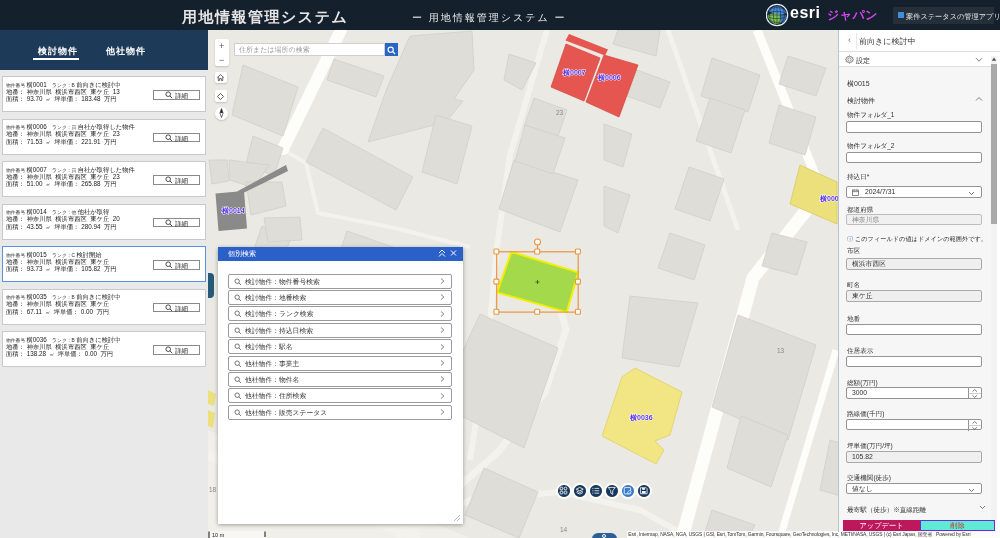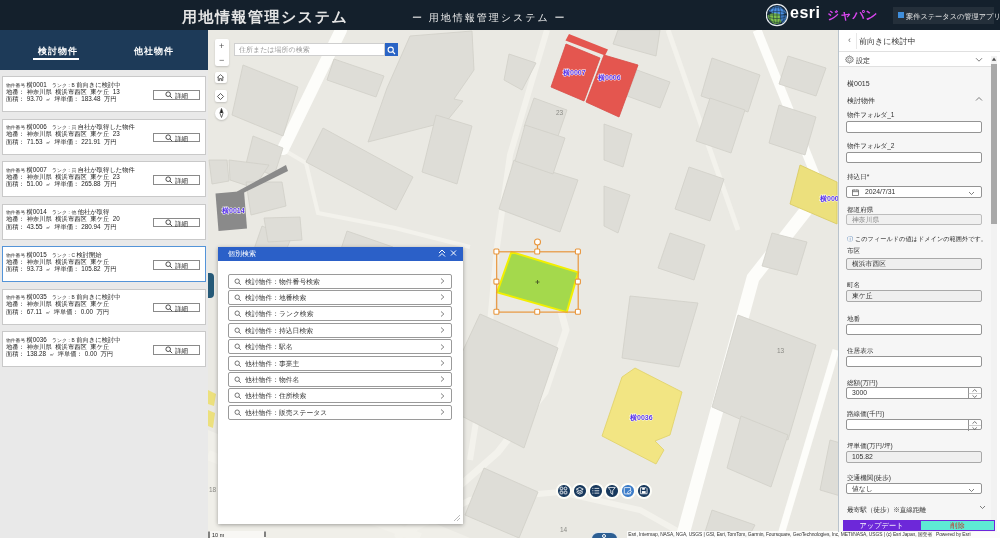--- a/index.html
+++ b/index.html
@@ -13,21 +13,21 @@
 #hdr .esritxt { position:absolute; left:790px; top:4px; color:#fff; font-size:16px; font-weight:bold; letter-spacing:0.5px; }
 #hdr .esrijp { position:absolute; left:827px; top:6.5px; color:#d946ef; font-size:12px; font-weight:bold; letter-spacing:0.5px; }
 #hdr .applink { position:absolute; left:893px; top:7px; width:101px; height:17px; background:rgba(255,255,255,0.07); }
 #hdr .applink .sq { position:absolute; left:5px; top:5px; width:6px; height:6px; background:#3f8edb; }
 #hdr .applink .t { position:absolute; left:13px; top:4.5px; font-size:7.2px; color:#e8e8e8; white-space:nowrap; }
 
 #side { position:absolute; left:0; top:30px; width:208px; height:508px; background:#e9e9e9; z-index:40; }
 #tabs { position:absolute; left:0; top:0; width:208px; height:40px; background:#1d3a58; }
 #tabs .tab { position:absolute; top:15px; font-size:9px; font-weight:bold; color:#fff; letter-spacing:1px; }
 #tabs .tab1 { left:38px; }
-#tabs .tab2 { left:106px;margin-left:28px; }
+#tabs .tab2 { left:106px; }
 #tabs .ul { position:absolute; left:33px; top:28px; width:46px; height:2px; background:#fff; }
 .card { position:absolute; left:2px; width:204px; height:36px; background:#fff; border:1px solid #c9c9c9; font-size:6.3px; color:#1a1a1a; }
 .card.sel { border:1.5px solid #5494d8; }
 .card .r1 { position:absolute; left:3px; top:3.5px; white-space:nowrap; }
 .card .r2 { position:absolute; left:3px; top:10.9px; white-space:nowrap; }
 .card .r3 { position:absolute; left:3px; top:18.3px; white-space:nowrap; }
 .card .tiny { font-size:4.8px; color:#333; }
 .card .btn { position:absolute; right:5px; top:13px; width:47px; height:9.5px; border:1px solid #8a8a8a; background:#fff; font-size:6.5px; color:#222; text-align:center; line-height:8.5px; }
 
 #map { position:absolute; left:208px; top:30px; width:792px; height:508px; }
@@ -533,21 +533,21 @@
     <div class="flabel" style="top:444.0px;">交通機関(徒歩)</div>
     <div class="finput" style="top:452.8px;">値なし
       <svg width="7" height="5" viewBox="0 0 8 6" style="position:absolute; right:6px; top:4px;">
           <path d="M1 1.2 L4 4.2 L7 1.2" fill="none" stroke="#555" stroke-width="0.9"></path>
         </svg>
     </div>
     <div class="flabel" style="top:476.0px;">最寄駅（徒歩）※直線距離</div>
     <svg width="7" height="5" viewBox="0 0 8 6" style="position:absolute; right:14px; top:475px;">
         <path d="M1 1.2 L4 4.2 L7 1.2" fill="none" stroke="#555" stroke-width="0.9"></path>
       </svg>
-    <div style="position:absolute; left:4px; top:489.5px; width:77px; height:11.5px; background:#6d28d9; color:#fff; font-size:7.2px; text-align:center; line-height:11.5px;">アップデート</div>
+    <div style="position:absolute; left:4px; top:489.5px; width:77px; height:11.5px; background:#be185d; color:#fff; font-size:7.2px; text-align:center; line-height:11.5px;">アップデート</div>
     <div style="position:absolute; left:81px; top:489.5px; width:75px; height:11.5px; background:#5eead4; border:1px solid #6d28d9; color:#c0392b; font-size:7.2px; text-align:center; line-height:10px;">削除</div>
     <div style="position:absolute; left:158px; top:26px; width:4px; height:476px; background:#fff;"></div>
 
     <div style="position:absolute; left:152px; top:26px; width:6px; height:464px; background:#f2f2f2;"></div>
     <div style="position:absolute; left:152px; top:26px; width:6px; height:7px; background:#f2f2f2;">
         <svg width="6" height="7" viewBox="0 0 6 7" style="display:block;">
           <path d="M0.8 4.8 L3 1.6 L5.2 4.8 Z" fill="#4e4e4e"></path>
         </svg>
       </div>
     <div style="position:absolute; left:152px; top:34px; width:6px; height:160px; background:#a9a9a9;"></div>

